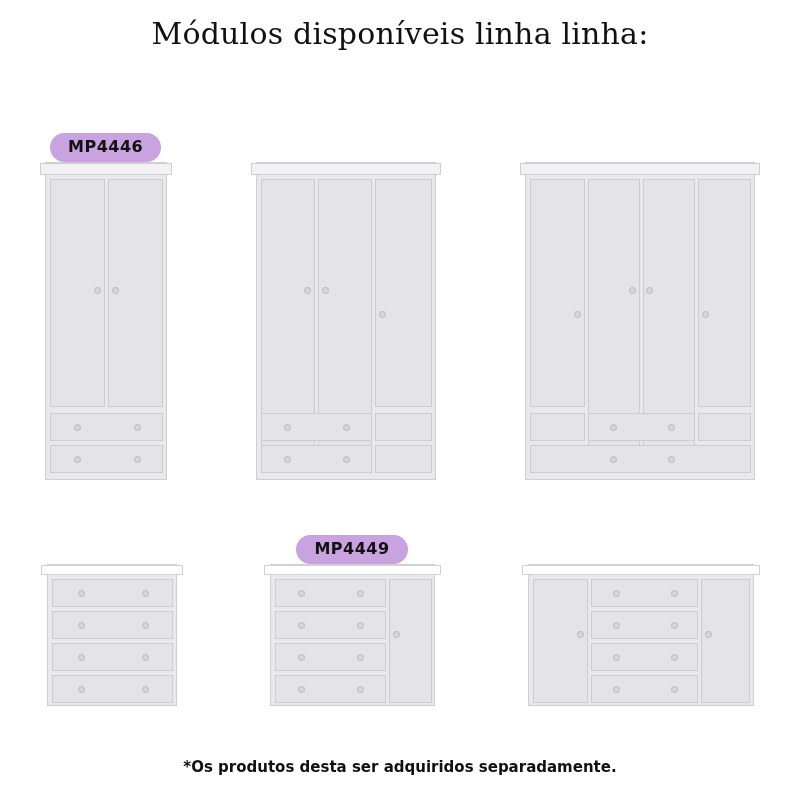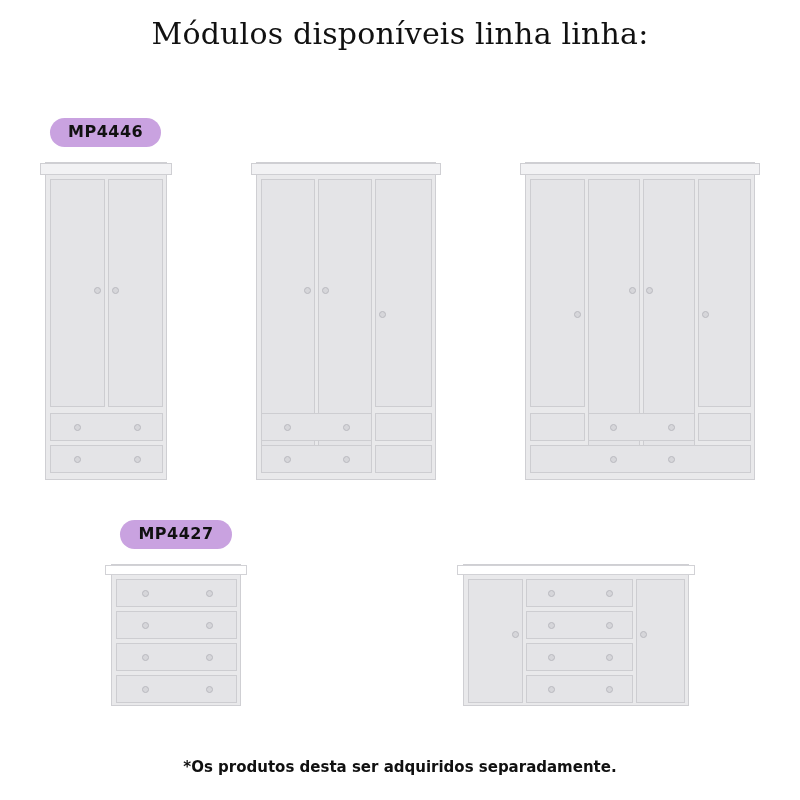--- a/index.html
+++ b/index.html
@@ -61,21 +61,21 @@
     border-radius: 16px;
     padding: 6px 18px 7px 18px;
     line-height: 1;
     box-shadow: 0 0 0 0 transparent;
     white-space: nowrap;
   }
 
   .badge-wrap {
     height: 44px;
     display: flex;
-    align-items: flex-start;
+    align-items: flex-end;
   }
 
   
   .furn {
     position: relative;
     background: #e9e9eb;
     border: 1px solid #cfcfd3;
     box-sizing: border-box;
   }
   .top-cap {
@@ -199,40 +199,59 @@
         <div class="knob" style="left:84px;top:293px;"></div>
         <div class="knob" style="left:142px;top:293px;"></div>
       </div>
     </div>
 
   </div>
 
   <div class="row row-2">
 
     <div class="module">
-      <div class="badge-wrap">
-        <div class="badge">MP4427</div>
-      </div>
       <div class="furn" style="width:130px;height:142px;">
         <div class="top-cap-white"></div>
         <div class="panel" style="left:4px;top:14px;width:121px;height:28px;"></div>
         <div class="knob" style="left:30px;top:25px;"></div>
         <div class="knob" style="left:94px;top:25px;"></div>
         <div class="panel" style="left:4px;top:46px;width:121px;height:28px;"></div>
         <div class="knob" style="left:30px;top:57px;"></div>
         <div class="knob" style="left:94px;top:57px;"></div>
         <div class="panel" style="left:4px;top:78px;width:121px;height:28px;"></div>
         <div class="knob" style="left:30px;top:89px;"></div>
         <div class="knob" style="left:94px;top:89px;"></div>
         <div class="panel" style="left:4px;top:110px;width:121px;height:28px;"></div>
         <div class="knob" style="left:30px;top:121px;"></div>
         <div class="knob" style="left:94px;top:121px;"></div>
       </div>
     </div>
 
+    <div class="module">
+      <div class="badge-wrap">
+        <div class="badge">MP4449</div>
+      </div>
+      <div class="furn" style="width:165px;height:142px;">
+        <div class="top-cap-white"></div>
+        <div class="panel" style="left:4px;top:14px;width:111px;height:28px;"></div>
+        <div class="knob" style="left:27px;top:25px;"></div>
+        <div class="knob" style="left:86px;top:25px;"></div>
+        <div class="panel" style="left:4px;top:46px;width:111px;height:28px;"></div>
+        <div class="knob" style="left:27px;top:57px;"></div>
+        <div class="knob" style="left:86px;top:57px;"></div>
+        <div class="panel" style="left:4px;top:78px;width:111px;height:28px;"></div>
+        <div class="knob" style="left:27px;top:89px;"></div>
+        <div class="knob" style="left:86px;top:89px;"></div>
+        <div class="panel" style="left:4px;top:110px;width:111px;height:28px;"></div>
+        <div class="knob" style="left:27px;top:121px;"></div>
+        <div class="knob" style="left:86px;top:121px;"></div>
+        <div class="panel" style="left:118px;top:14px;width:43px;height:124px;"></div>
+        <div class="knob" style="left:122px;top:66px;"></div>
+      </div>
+    </div>
 
     <div class="module">
       <div class="furn" style="width:226px;height:142px;">
         <div class="top-cap-white"></div>
         <div class="panel" style="left:4px;top:14px;width:55px;height:124px;"></div>
         <div class="knob" style="left:48px;top:66px;"></div>
         <div class="panel" style="left:62px;top:14px;width:107px;height:28px;"></div>
         <div class="knob" style="left:84px;top:25px;"></div>
         <div class="knob" style="left:142px;top:25px;"></div>
         <div class="panel" style="left:62px;top:46px;width:107px;height:28px;"></div>

